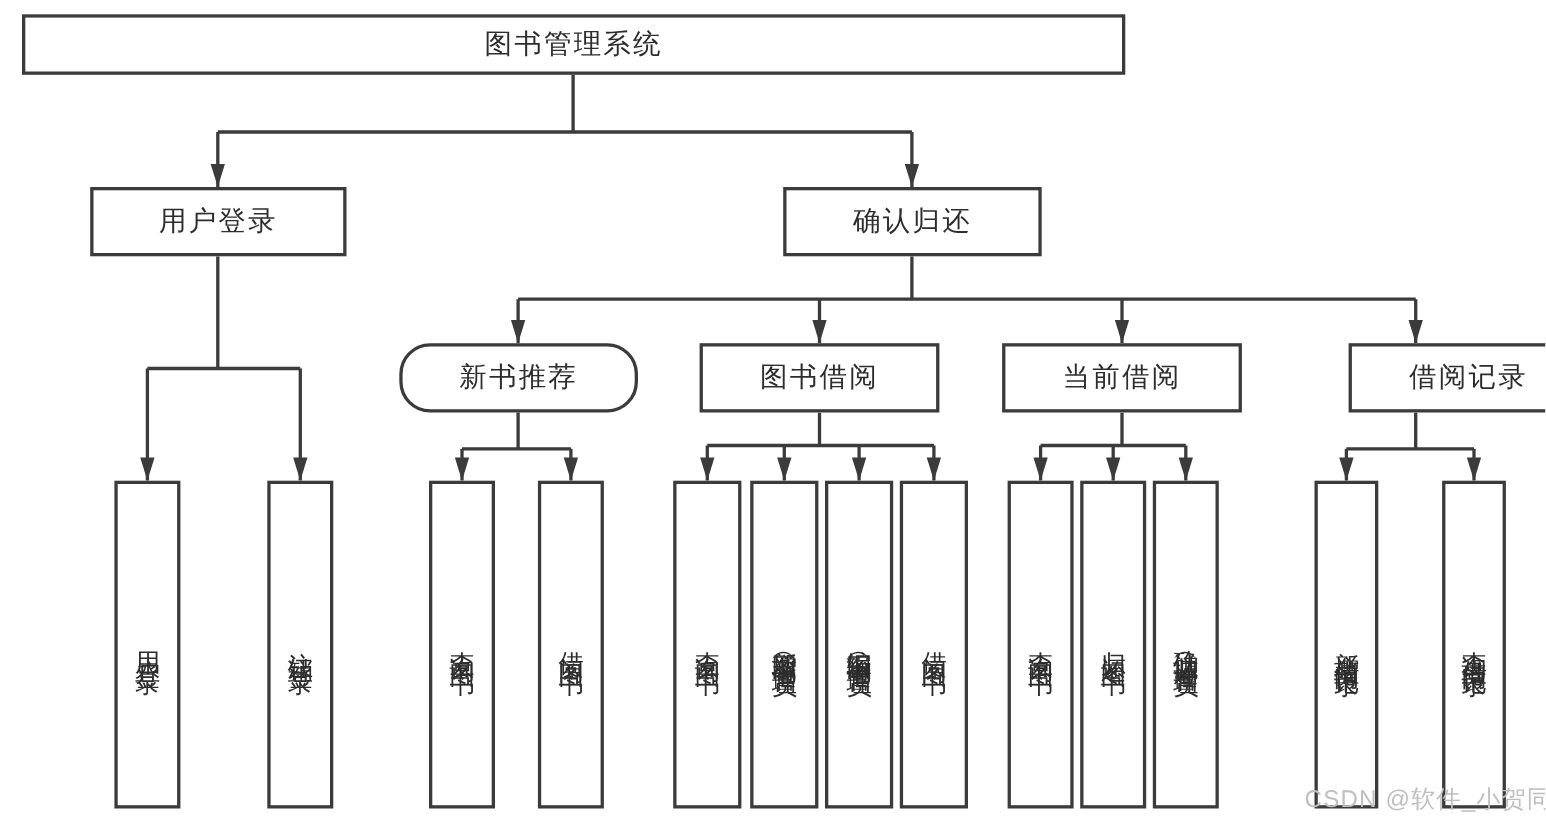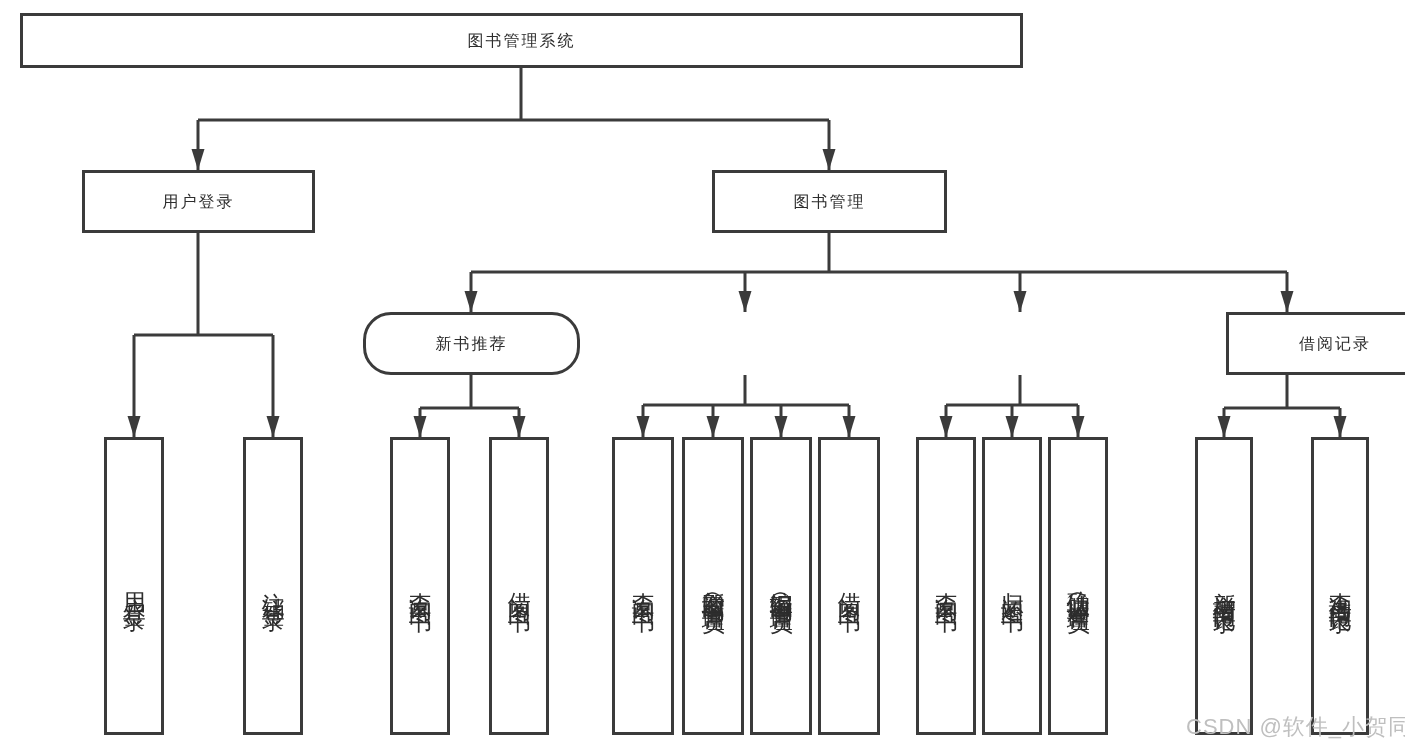--- a/index.html
+++ b/index.html
@@ -11,21 +11,21 @@
   .wires { position:absolute; left:0; top:0; width:1405px; height:747px; }
   .cl { stroke:var(--line); stroke-width:3; fill:none; }
   .al { stroke:var(--line); stroke-width:3; }
   .ah { fill:var(--line); }
   .node {
     position:absolute; box-sizing:border-box; border:3px solid var(--line);
     background:var(--box-bg); color:var(--text);
     display:flex; align-items:center; justify-content:center;
     text-align:center; line-height:1.1;
   }
-  .node.h { font-size:16px; letter-spacing:2px; }
+  .node.h { font-size:25px; letter-spacing:2px; }
   .node.v { writing-mode:vertical-rl; text-orientation:mixed; font-size:23px; letter-spacing:6px; }
   .wm {
     position:absolute; left:1186px; top:712px; font-size:22px; letter-spacing:1px;
     color:var(--wm); white-space:nowrap; z-index:5;
   }
 </style>
 </head>
 <body>
 
 <div class="canvas">
@@ -65,23 +65,25 @@
       <line class="al" x1="1012" y1="405" x2="1012" y2="437" marker-end="url(#arw)"></line>
       <line class="al" x1="1078" y1="405" x2="1078" y2="437" marker-end="url(#arw)"></line>
       <line class="al" x1="1224" y1="408" x2="1224" y2="437" marker-end="url(#arw)"></line>
       <line class="al" x1="1340" y1="408" x2="1340" y2="437" marker-end="url(#arw)"></line>
     </g>
   </svg>
 
   <div class="node h" style="left:20px;top:13px;width:1003px;height:55px;">图书管理系统</div>
 
   <div class="node h" style="left:82px;top:170px;width:233px;height:63px;">用户登录</div>
-  <div class="node h" style="left:712px;top:170px;width:235px;height:63px;">图书管理</div>
+  <div class="node h" style="left:712px;top:170px;width:235px;height:63px;">确认归还</div>
 
   <div class="node h" style="left:363px;top:312px;width:217px;height:63px;border-radius:28px;">新书推荐</div>
+  <div class="node h" style="left:636px;top:312px;width:218px;height:63px;">图书借阅</div>
+  <div class="node h" style="left:911px;top:312px;width:218px;height:63px;">当前借阅</div>
   <div class="node h" style="left:1178px;top:312px;width:218px;height:63px;margin-left:48px;">借阅记录</div>
 
   <div class="node v" style="left:104px;top:437px;width:60px;height:298px;">用户登录</div>
   <div class="node v" style="left:243px;top:437px;width:60px;height:298px;">注销登录</div>
 
   <div class="node v" style="left:390px;top:437px;width:60px;height:298px;">查询图书</div>
   <div class="node v" style="left:489px;top:437px;width:60px;height:298px;">借阅图书</div>
 
   <div class="node v" style="left:612px;top:437px;width:62px;height:298px;">查询图书</div>
   <div class="node v" style="left:682px;top:437px;width:62px;height:298px;letter-spacing:3px;">新增图书（管理员）</div>

